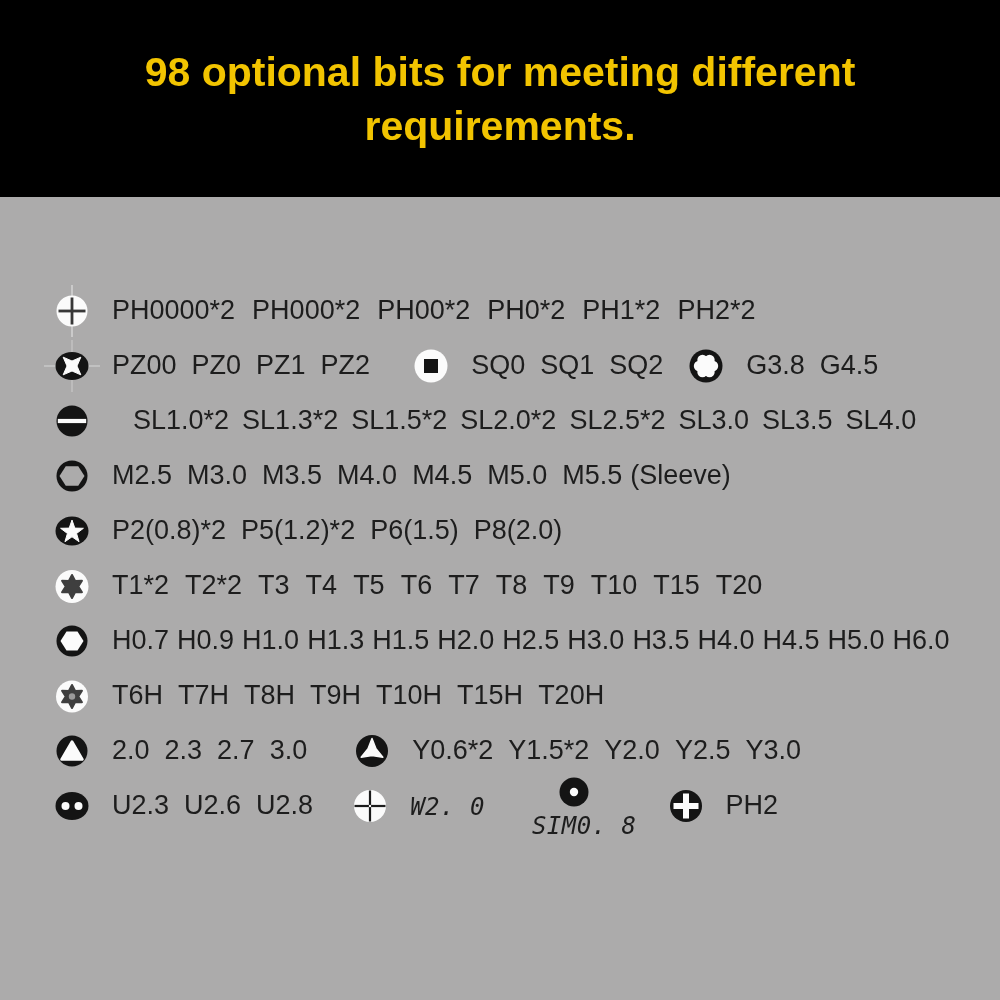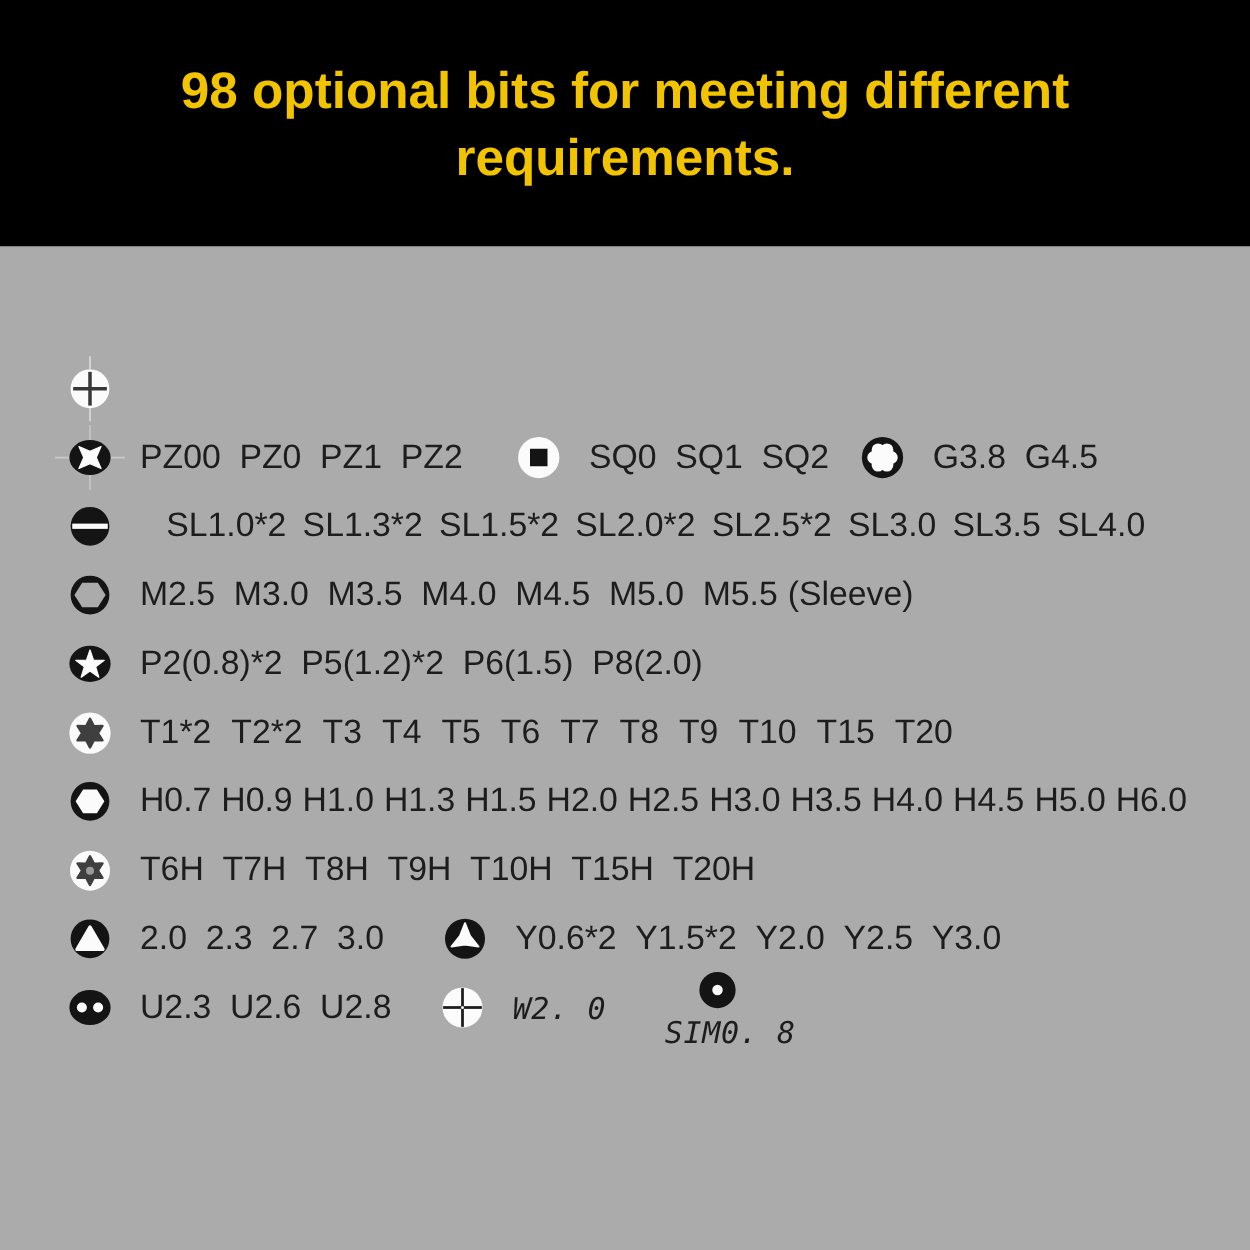--- a/index.html
+++ b/index.html
@@ -66,20 +66,28 @@
       <div class="row row-0">
         <div class="seg seg-0">
           <span class="icon">
             <svg viewBox="0 0 38 38" xmlns="http://www.w3.org/2000/svg">
               <line x1="19" y1="-7" x2="19" y2="45" stroke="#D8D7D7" stroke-width="1.4"></line>
      <circle cx="19" cy="19" r="15.5" fill="var(--icon-light)"></circle>
      <rect x="17.6" y="5.5" width="2.8" height="27" fill="#383838"></rect>
      <rect x="5.5" y="17.6" width="27" height="2.8" fill="#383838"></rect>
             </svg>
           </span>
+          <div class="items">
+            <span class="item">PH0000*2</span>
+            <span class="item">PH000*2</span>
+            <span class="item">PH00*2</span>
+            <span class="item">PH0*2</span>
+            <span class="item">PH1*2</span>
+            <span class="item">PH2*2</span>
+          </div>
         </div>
       </div>
       <div class="row row-1">
         <div class="seg seg-0">
           <span class="icon">
             <svg viewBox="0 0 38 38" xmlns="http://www.w3.org/2000/svg">
               <line x1="-9" y1="19" x2="47" y2="19" stroke="#C9C8C8" stroke-width="1.4"></line>
      <line x1="19" y1="-7" x2="19" y2="45" stroke="#C9C8C8" stroke-width="1.2"></line>
      <ellipse cx="19" cy="19" rx="16.5" ry="14" fill="var(--icon-dark)"></ellipse>
      <path d="M27.84,10.16 L24,19 L27.84,27.84 L19,24 L10.16,27.84 L14,19 L10.16,10.16 L19,14 Z" fill="var(--icon-light)" stroke="var(--icon-light)" stroke-width="1" stroke-linejoin="round"></path>
@@ -312,15 +320,27 @@
           <span class="icon">
             <svg viewBox="0 0 38 38" xmlns="http://www.w3.org/2000/svg">
               <circle cx="19" cy="19" r="14.5" fill="var(--icon-dark)"></circle>
      <circle cx="19" cy="19" r="4.2" fill="var(--icon-light)"></circle>
             </svg>
           </span>
           <div class="items">
             <span class="item mono">SIM0. 8</span>
           </div>
         </div>
+        <div class="seg seg-3">
+          <span class="icon">
+            <svg viewBox="0 0 38 38" xmlns="http://www.w3.org/2000/svg">
+              <circle cx="19" cy="19" r="16" fill="var(--icon-dark)"></circle>
+     <rect x="16" y="6.5" width="6" height="25" fill="var(--icon-light)"></rect>
+     <rect x="6.5" y="16" width="25" height="6" fill="var(--icon-light)"></rect>
+            </svg>
+          </span>
+          <div class="items">
+            <span class="item">PH2</span>
+          </div>
+        </div>
       </div>
     </main>
 </div>
 
 </body></html>

